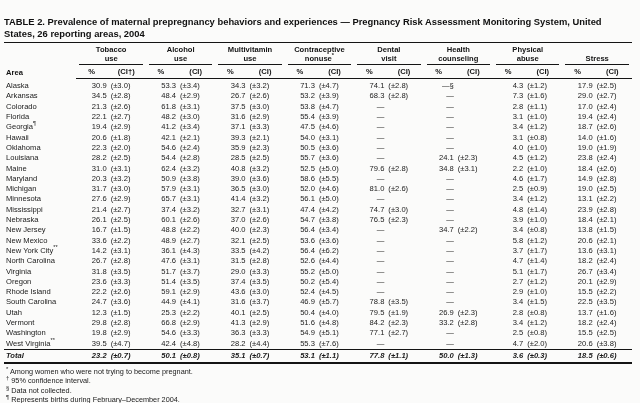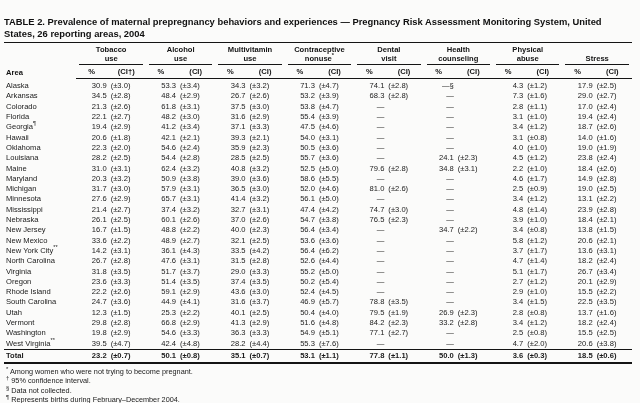--- a/index.html
+++ b/index.html
@@ -38,21 +38,21 @@
   tbody td, tfoot td{
     font-size:7.6px;line-height:10.3px;padding:0;white-space:nowrap;
     color:#1a1a1a;
   }
   td.area{text-align:left;padding-left:2px;margin-top:28px;}
   td.pct{text-align:right;}
   td.ci{text-align:left;padding-left:4px;}
   tbody tr:first-child td{padding-top:2px;}
   tr.total td{
     font-weight:bold;border-top:1px solid #141414;
-    border-bottom:2.5px solid #141414;padding-top:1px;padding-bottom:1px;
+    border-bottom:2.5px solid #141414;padding-top:1px;padding-bottom:1px;font-style:italic;
   }
   sup{font-size:5.6px;line-height:0;vertical-align:super;}
   .footnotes{margin:3px 0 0 2px;}
   .fn{
     font-size:7.3px;line-height:9.2px;color:#1a1a1a;
     padding-left:11px;text-indent:-11px;
   }
   .fn sup{font-size:5.8px;}
 </style>
 </head>

